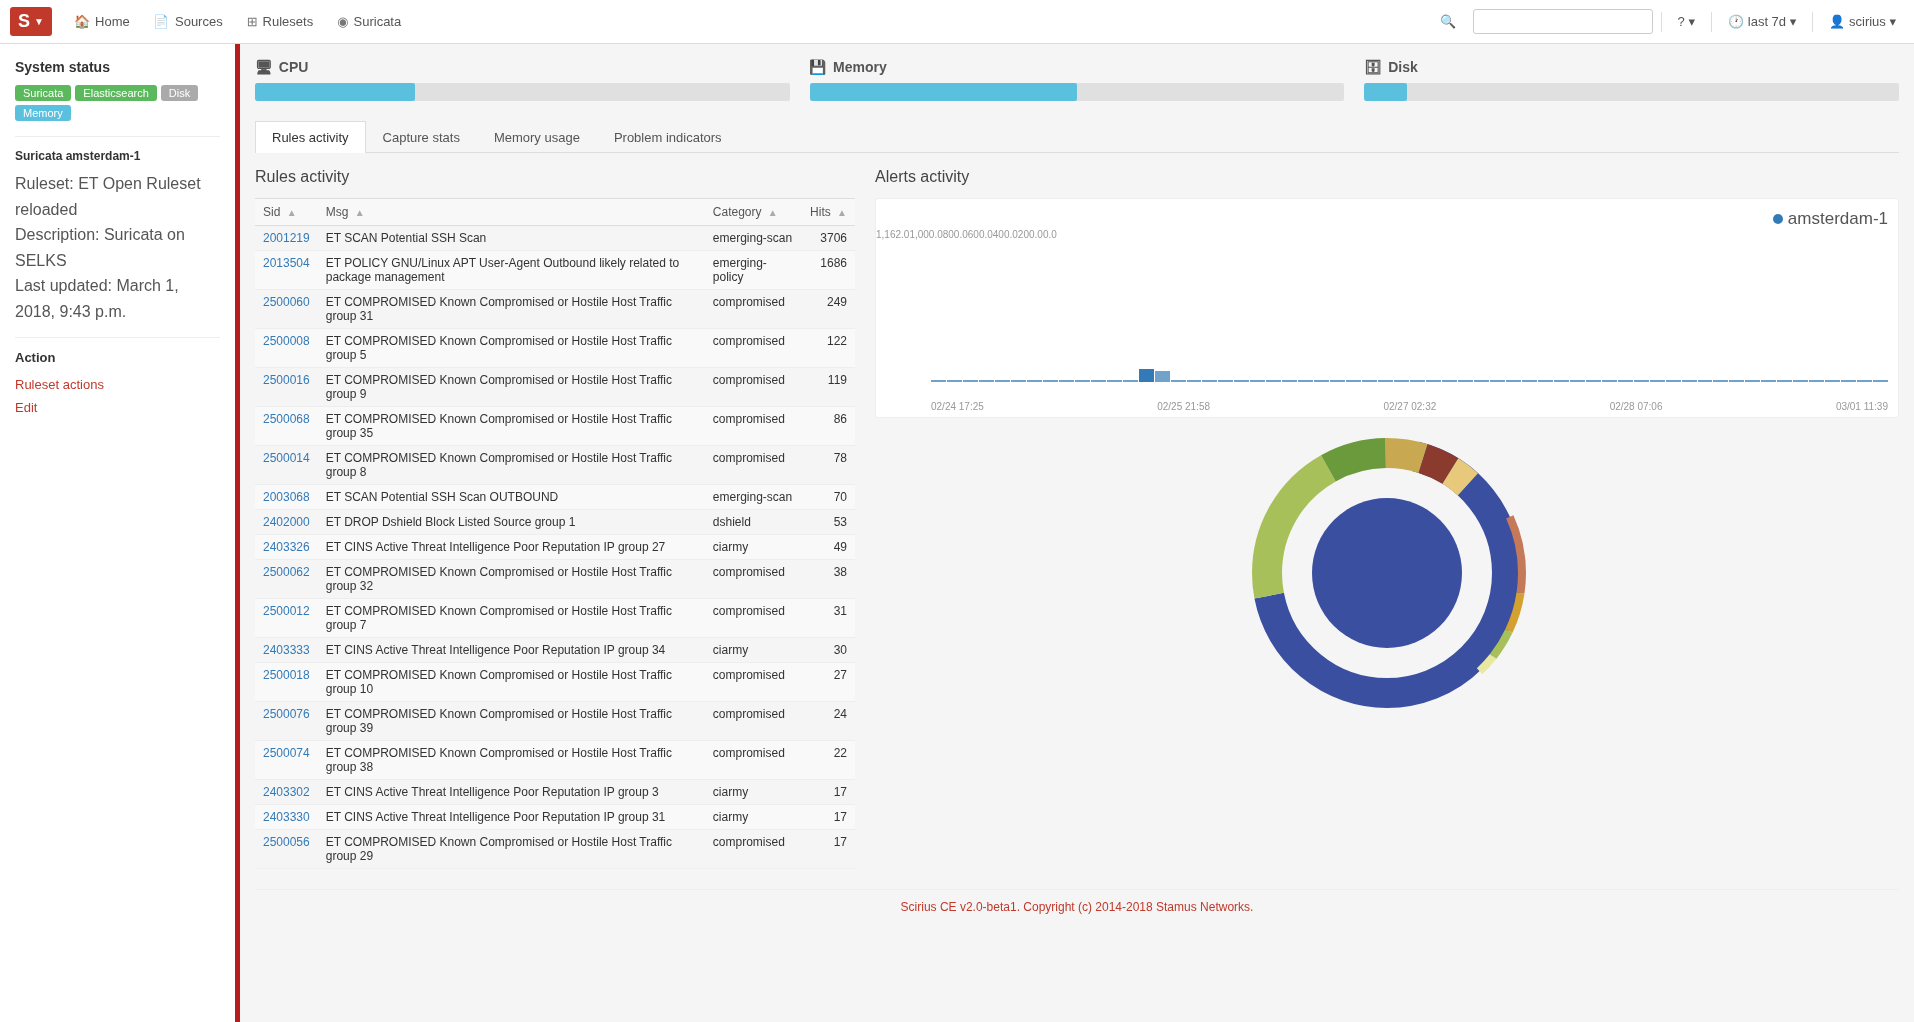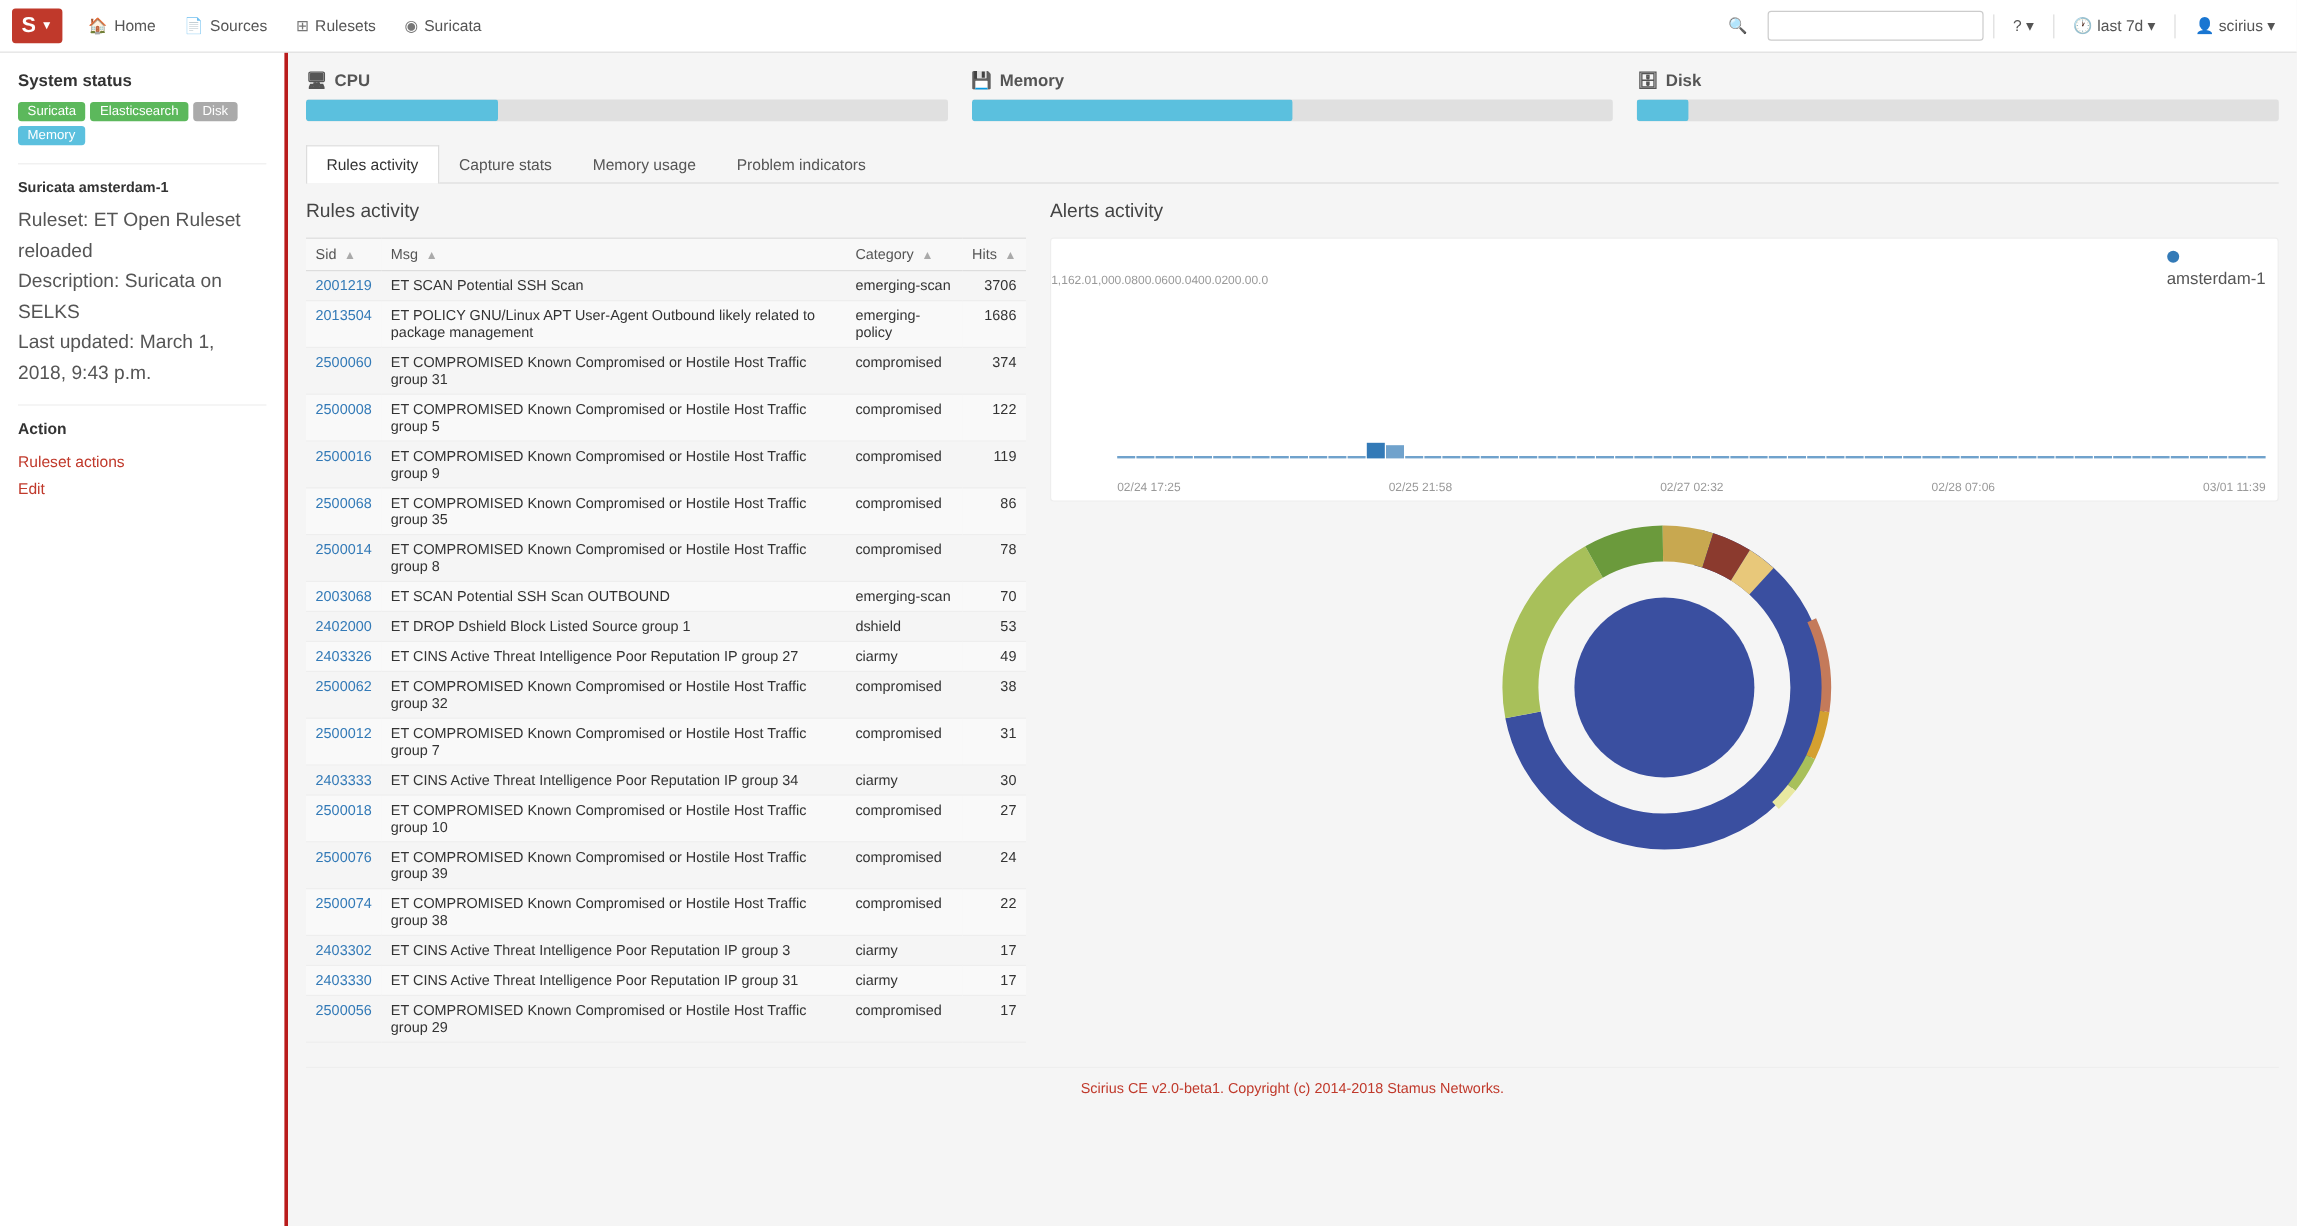--- a/index.html
+++ b/index.html
@@ -14,21 +14,21 @@
     .nav-link .icon { color: #777; }
     .navbar-right { margin-left: auto; display: flex; align-items: center; gap: 8px; }
     .search-box { border: 1px solid #ccc; border-radius: 3px; padding: 4px 8px; font-size: 13px; width: 180px; outline: none; }
     .navbar-right-btn { padding: 4px 8px; color: #555; font-size: 13px; display: flex; align-items: center; gap: 3px; cursor: pointer; }
     .divider-v { width: 1px; background: #ddd; height: 20px; }
 
     
     .main-layout { display: flex; min-height: calc(100vh - 44px); }
     
     
-    .sidebar { width: 240px; background: #fff; border-right: 3px solid #b91c1c; padding: 15px; flex-shrink: 0; }
+    .sidebar { width: 240px; background: #fff; border-right: 5px solid #b91c1c; padding: 15px; flex-shrink: 0; }
     .sidebar-section-title { font-size: 14px; font-weight: 600; color: #333; margin-bottom: 10px; }
     .status-badges { display: flex; flex-wrap: wrap; gap: 4px; margin-bottom: 15px; }
     .badge { padding: 2px 8px; border-radius: 3px; font-size: 11px; color: #fff; font-weight: 500; }
     .badge-green { background: #5cb85c; }
     .badge-gray { background: #aaa; }
     .badge-blue { background: #5bc0de; }
     .sidebar-divider { border: none; border-top: 1px solid #eee; margin: 12px 0; }
     .sidebar-node-title { font-size: 12px; font-weight: 600; color: #333; margin-bottom: 8px; }
     .sidebar-info { font-size: 16px; color: #555; line-height: 1.6; margin-bottom: 12px; }
     .sidebar-action-title { font-size: 13px; font-weight: 600; color: #333; margin-bottom: 8px; }
@@ -62,21 +62,21 @@
     
     
     .rules-table { width: 100%; border-collapse: collapse; font-size: 12px; }
     .rules-table th { background: #f8f8f8; border-top: 1px solid #ddd; border-bottom: 1px solid #ddd; padding: 6px 8px; text-align: left; color: #555; font-weight: 500; white-space: nowrap; }
     .rules-table td { padding: 5px 8px; border-bottom: 1px solid #eee; vertical-align: top; }
     .rules-table tr:nth-child(even) td { background: #f9f9f9; }
     .rules-table .sid-col { color: #337ab7; white-space: nowrap; }
     .rules-table .hits-col { text-align: right; }
     .sort-icon { font-size: 10px; color: #aaa; margin-left: 3px; }
     .chart-area { position: relative; height: 220px; background: #fff; border: 1px solid #eee; border-radius: 3px; padding: 10px; margin-bottom: 15px; overflow: hidden; }
-    .chart-legend { position: absolute; top: 10px; right: 10px; font-size: 14px; color: #555; display: flex; align-items: flex-start; gap: 5px; flex-direction: column; }
+    .chart-legend { position: absolute; top: 10px; right: 10px; font-size: 17px; color: #555; display: flex; align-items: center; gap: 5px; }
     .legend-dot { width: 10px; height: 10px; border-radius: 50%; background: #337ab7; }
     .chart-y-labels { position: absolute; left: 0; top: 30px; bottom: 35px; display: flex; flex-direction: row; justify-content: space-between; font-size: 10px; color: #999; width: 50px; text-align: right; padding-right: 5px; }
     .chart-bars-area { position: absolute; left: 55px; right: 10px; top: 30px; bottom: 35px; display: flex; align-items: flex-end; gap: 1px; }
     .chart-bar { background: #337ab7; opacity: 0.7; flex: 1; min-width: 2px; }
     .chart-x-labels { position: absolute; bottom: 5px; left: 55px; right: 10px; display: flex; justify-content: space-between; font-size: 10px; color: #999; }
     
     
     .donut-container { display: flex; justify-content: center; align-items: center; margin-top: 10px; }
 
     
@@ -194,21 +194,21 @@
               <tr>
     <td class="sid-col">2013504</td>
     <td>ET POLICY GNU/Linux APT User-Agent Outbound likely related to package management</td>
     <td>emerging-policy</td>
     <td class="hits-col">1686</td>
   </tr>
               <tr>
     <td class="sid-col">2500060</td>
     <td>ET COMPROMISED Known Compromised or Hostile Host Traffic group 31</td>
     <td>compromised</td>
-    <td class="hits-col">374</td>
+    <td class="hits-col">249</td>
   </tr>
               <tr>
     <td class="sid-col">2500008</td>
     <td>ET COMPROMISED Known Compromised or Hostile Host Traffic group 5</td>
     <td>compromised</td>
     <td class="hits-col">122</td>
   </tr>
               <tr>
     <td class="sid-col">2500016</td>
     <td>ET COMPROMISED Known Compromised or Hostile Host Traffic group 9</td>

